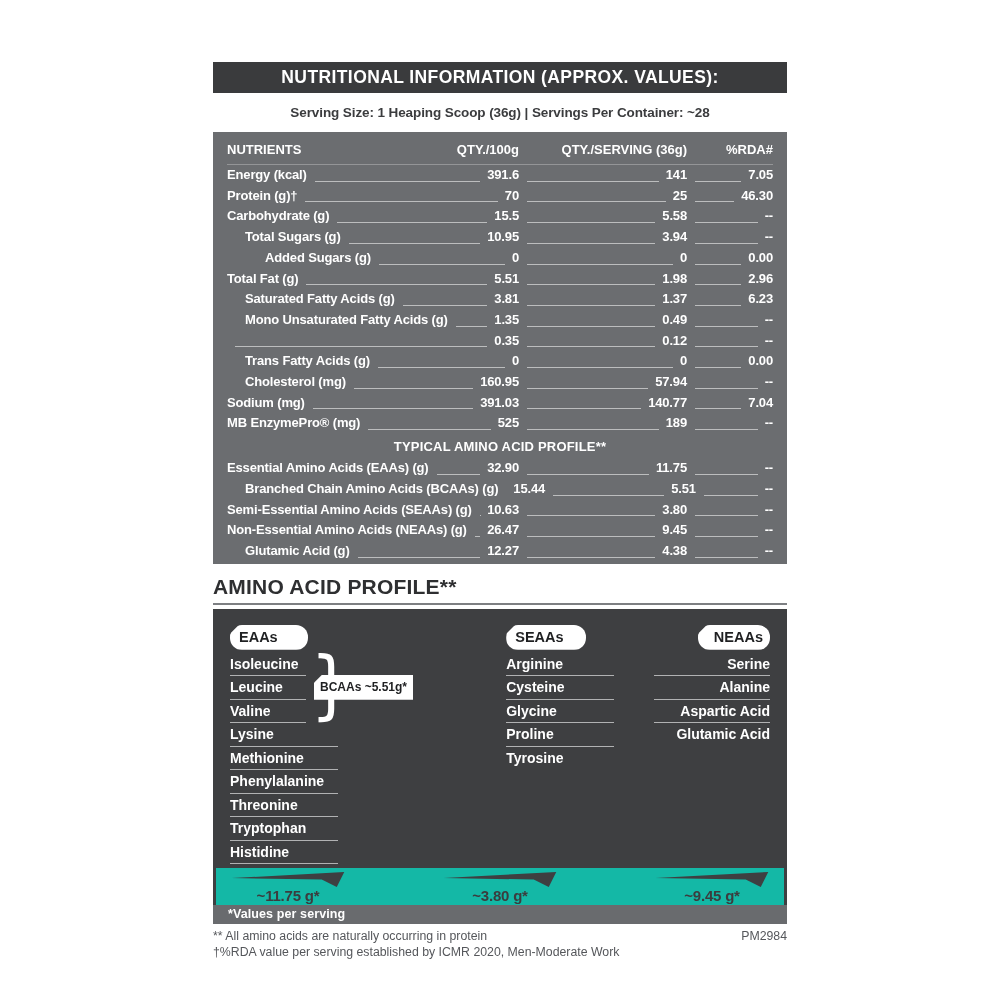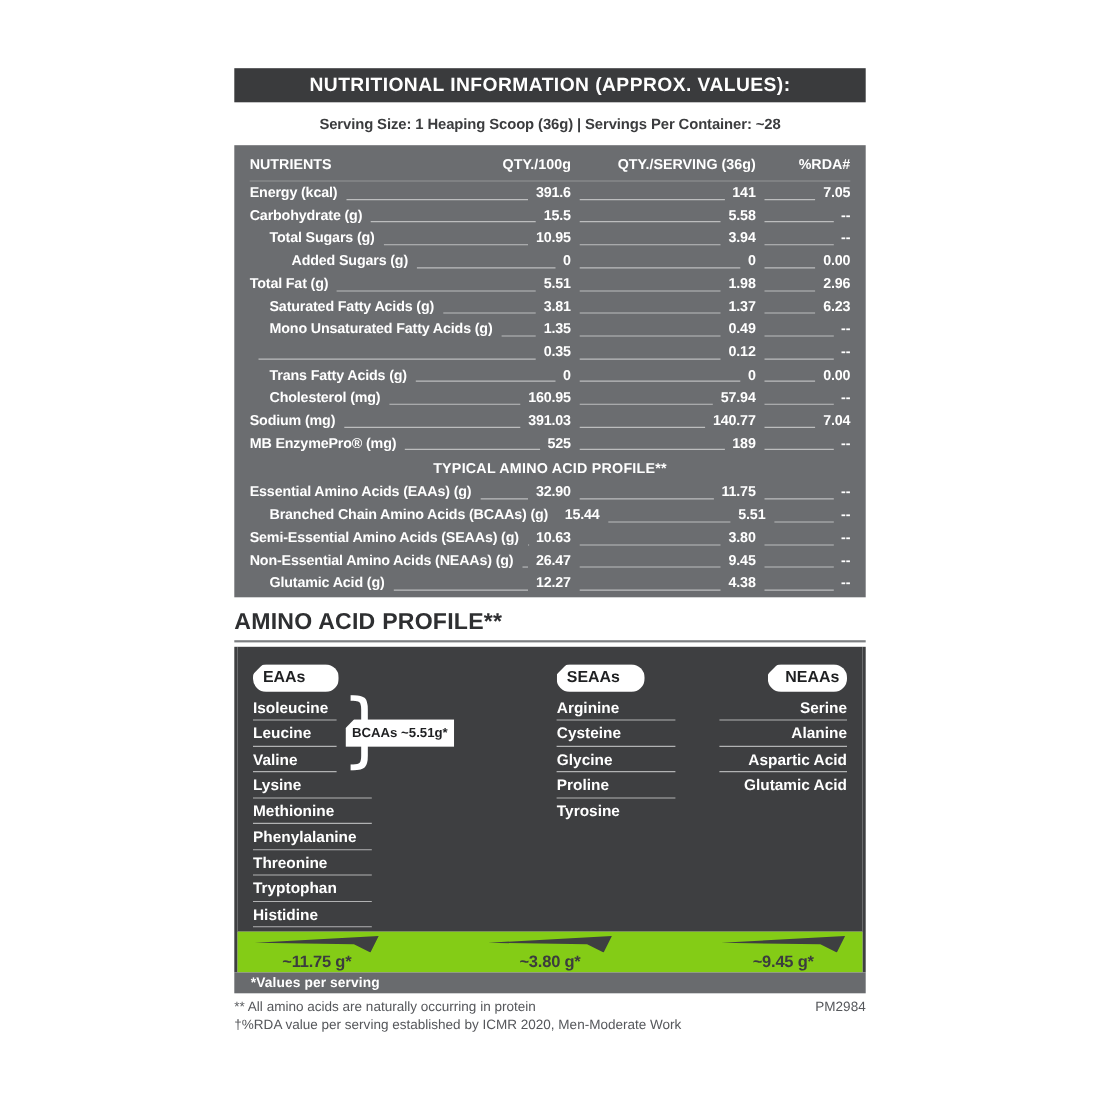--- a/index.html
+++ b/index.html
@@ -67,21 +67,21 @@
   .acol-1 .aitem{width:108px;}
   .acol-2 .aitem{width:116px;margin-left:auto;text-align:right;}
   .aitem:last-child{border-bottom:none;}
   .brace{position:absolute;left:78px;top:22px;color:#fff;font-size:74px;line-height:74px;
     font-family:"DejaVu Sans",sans-serif;transform:scaleX(.9);}
   .bcaa-note{position:absolute;left:84px;top:50px;width:99px;height:25px;background:#fff;
     color:#1f2022;font-weight:bold;font-size:12px;line-height:25px;text-align:center;
     clip-path:polygon(8px 0,100% 0,100% 100%,0 100%,0 8px);white-space:nowrap;}
 
   
-  .totals{background:#84cc16;height:37px;display:flex;justify-content:space-between;
+  .totals{background:#14b8a6;height:37px;display:flex;justify-content:space-between;
     padding:4px 12px 0;text-align:center;}
   .tgroup{width:120px;display:flex;flex-direction:column;align-items:center;}
   .tgroup svg{display:block;width:118px;height:15px;}
   .tlabel{font-weight:bold;font-size:15px;color:var(--ink);margin-top:0;letter-spacing:-.2px;}
 
   
   .values-note{background:var(--strip-gray);color:#fff;font-weight:bold;font-size:12.5px;
     height:19px;line-height:18px;padding-left:15px;letter-spacing:.1px;}
 
   
@@ -113,20 +113,35 @@
             <span class="lead"></span>
             <span class="val">391.6</span>
           </span>
           <span class="cell c2">
             <span class="lead"></span>
             <span class="val">141</span>
           </span>
           <span class="cell c3">
             <span class="lead"></span>
             <span class="val">7.05</span>
+          </span>
+        </div>
+        <div class="trow">
+          <span class="lbl">Protein (g)†</span>
+          <span class="cell c1">
+            <span class="lead"></span>
+            <span class="val">70</span>
+          </span>
+          <span class="cell c2">
+            <span class="lead"></span>
+            <span class="val">25</span>
+          </span>
+          <span class="cell c3">
+            <span class="lead"></span>
+            <span class="val">46.30</span>
           </span>
         </div>
         <div class="trow">
           <span class="lbl">Carbohydrate (g)</span>
           <span class="cell c1">
             <span class="lead"></span>
             <span class="val">15.5</span>
           </span>
           <span class="cell c2">
             <span class="lead"></span>

